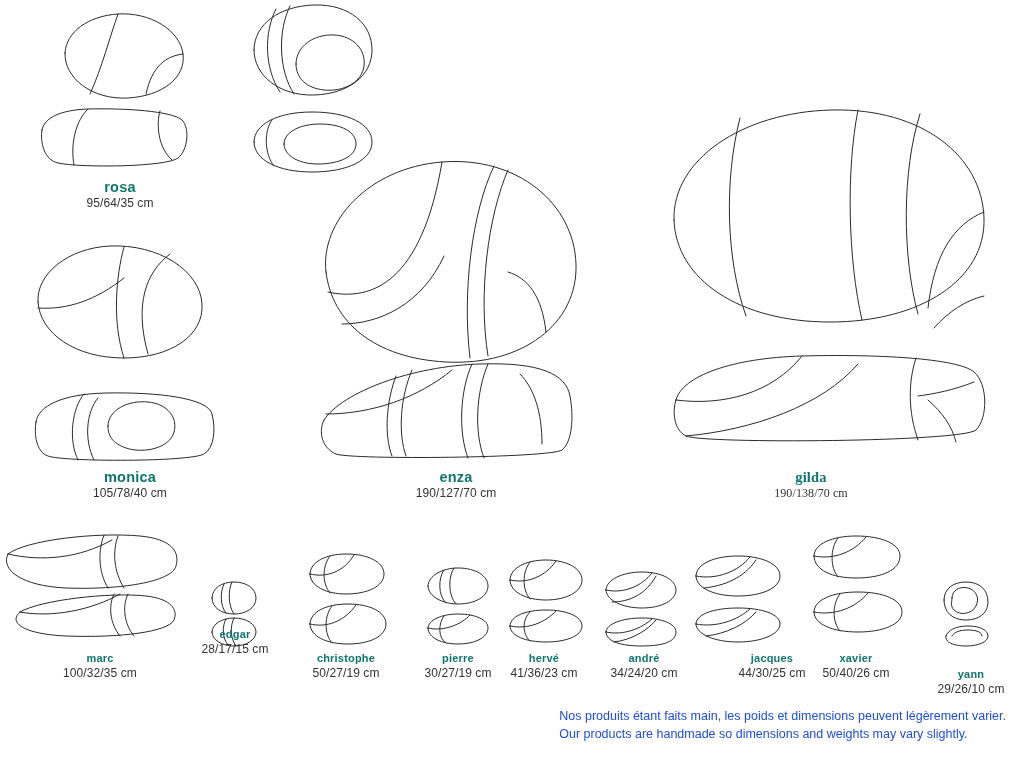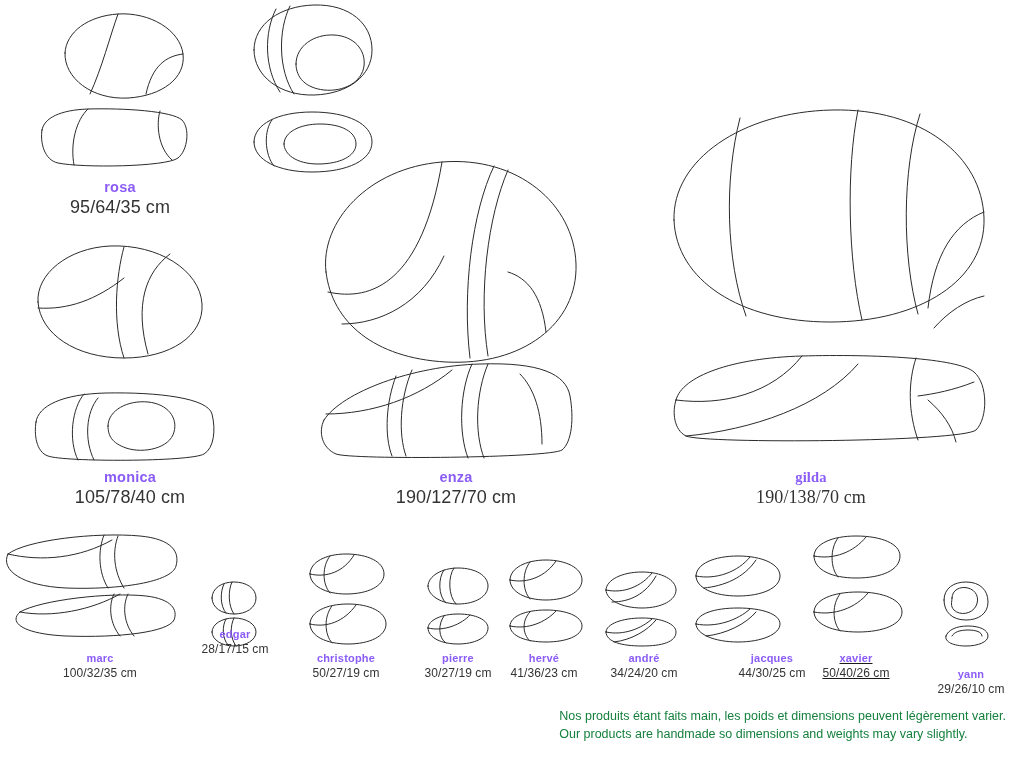--- a/index.html
+++ b/index.html
@@ -37,38 +37,38 @@
   }
   .label-block {
     position: absolute;
     text-align: center;
     line-height: 1.25;
     white-space: nowrap;
   }
   .label-name {
     font-size: 14.5px;
     font-weight: bold;
-    color: #8b5cf6;
+    color: #0f766e;
     letter-spacing: 0.2px;
   }
   .label-dims {
-    font-size: 18px;
+    font-size: 12px;
     font-weight: normal;
     color: #333333;
     letter-spacing: 0.1px;
   }
   .small .label-name { font-size: 11px; }
   .small .label-dims { font-size: 12px; }
   .footnote {
     position: absolute;
     right: 30px;
     bottom: 14px;
     text-align: left;
     font-size: 12.5px;
-    color: #15803d;
+    color: #1d4ed8;
     line-height: 1.45;
     white-space: nowrap;
   }
 </style>
 </head>
 <body>
 
 <div id="sheet">
 
   <div class="item" style="left:30px; top:8px;">
@@ -278,21 +278,21 @@
   <div class="item" style="left:804px; top:530px;">
     <svg width="110" height="110" viewBox="0 0 110 110">
       <path class="shape-stroke" d="M10,26 C10,14 28,6 52,6 C78,6 96,14 96,26 C96,40 78,48 52,48 C28,48 10,40 10,26 Z"></path>
       <path class="shape-stroke" d="M34,8 C26,18 26,38 34,47"></path>
       <path class="shape-stroke" d="M10,26 C30,30 50,22 62,7"></path>
       <path class="shape-stroke" d="M10,82 C10,70 28,62 54,62 C80,62 98,70 98,82 C98,94 80,102 54,102 C28,102 10,94 10,82 Z"></path>
       <path class="shape-stroke" d="M36,64 C28,74 28,92 36,101"></path>
       <path class="shape-stroke" d="M10,82 C30,86 52,78 64,63"></path>
     </svg>
   </div>
-  <div class="label-block small" style="left:798px; top:652px; width:116px;text-decoration:underline;">
+  <div class="label-block small" style="left:798px; top:652px; width:116px;">
     <div class="label-name">xavier</div>
     <div class="label-dims">50/40/26 cm</div>
   </div>
 
   <div class="item" style="left:930px; top:578px;">
     <svg width="70" height="70" viewBox="0 0 70 70">
       <path class="shape-stroke" d="M14,22 C14,10 24,4 36,4 C50,4 58,12 58,24 C58,36 48,42 36,42 C22,42 14,34 14,22 Z"></path>
       <path class="shape-stroke" d="M22,20 C22,12 30,8 38,10 C46,12 50,20 46,28 C42,36 30,38 24,32 C20,28 22,24 22,20 Z"></path>
       <path class="shape-stroke" d="M16,58 C18,52 26,48 38,48 C50,48 58,52 58,58 C58,64 48,68 36,68 C24,68 14,64 16,58 Z"></path>
       <path class="shape-stroke" d="M22,58 C24,54 30,52 38,52 C46,52 52,54 52,58"></path>

